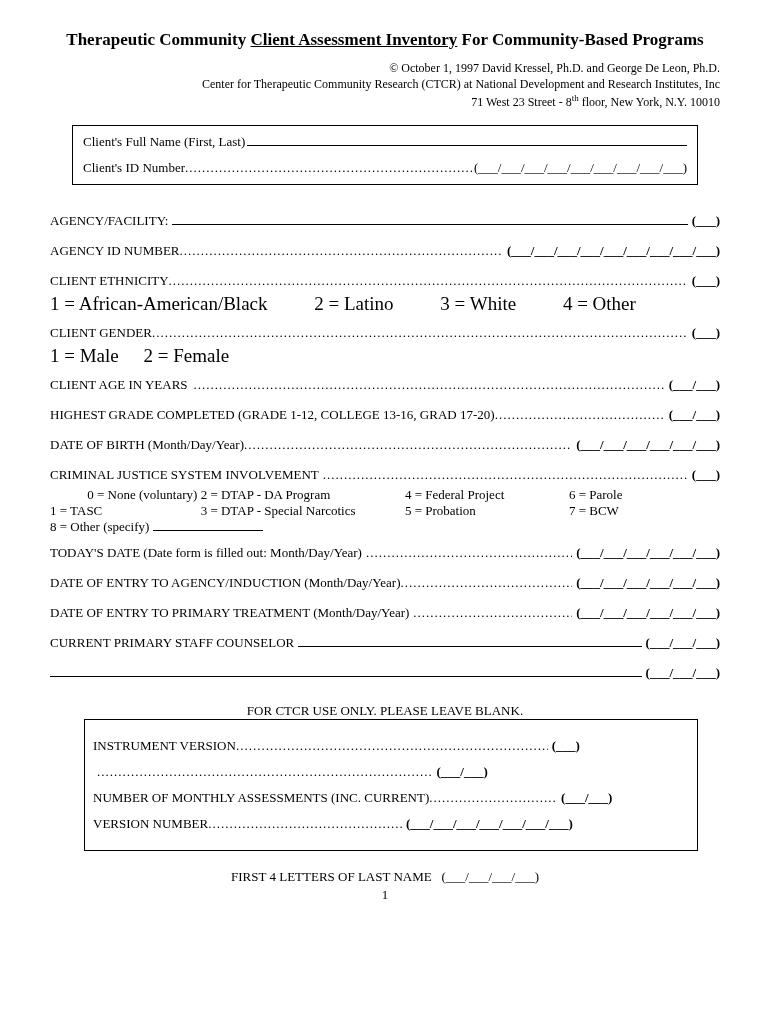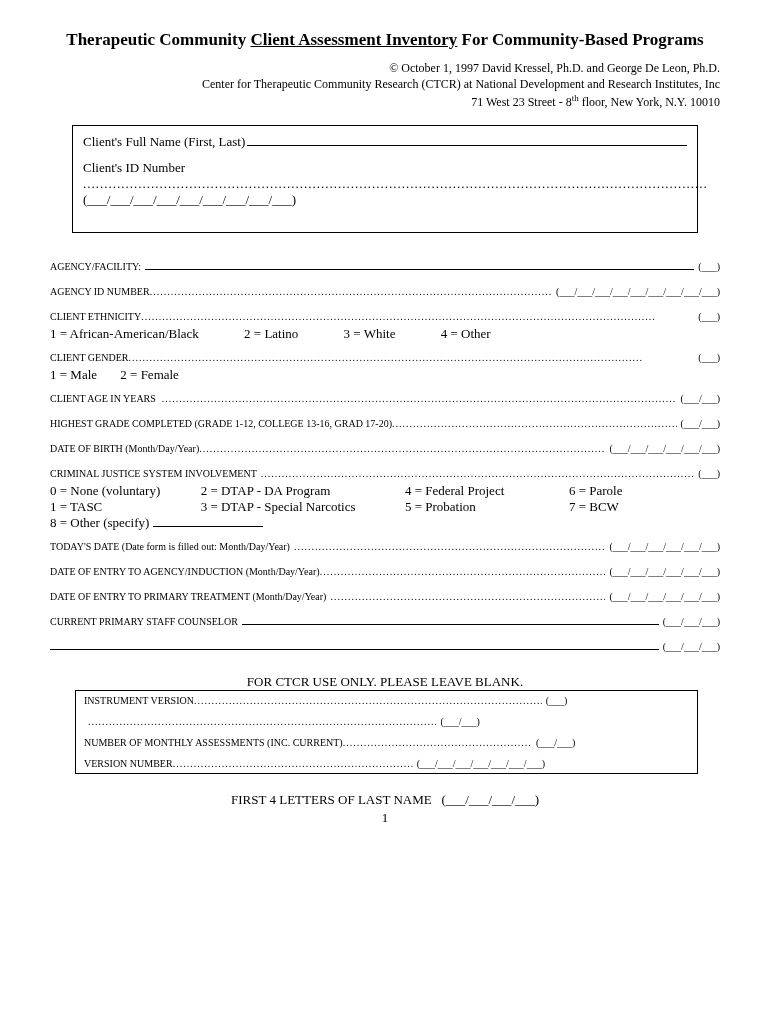--- a/index.html
+++ b/index.html
@@ -30,63 +30,63 @@
       border: 1px solid #000;
       padding: 8px 10px;
       margin: 0 22px 28px 22px;
       font-size: 13px;
     }
     .box-row {
       display: flex;
       align-items: baseline;
       margin-bottom: 10px;
     }
-    .box-row:last-child { margin-bottom: 16px; flex-direction: column; }
+    .box-row:last-child { margin-bottom: 0; }
     .underline-fill {
       flex: 1;
       border-bottom: 1px solid #000;
       margin-left: 2px;
     }
     .dots-fill {
       flex: 1;
       overflow: hidden;
       white-space: nowrap;
       letter-spacing: 1px;
     }
     .dots-fill::after {
       content: "...................................................................................................................................................";
     }
     .field-row {
       display: flex;
       align-items: baseline;
       margin-bottom: 4px;
-      font-size: 10px;
+      font-size: 13px;
     }
     .field-row .label { white-space: nowrap; }
-    .field-row .paren { white-space: nowrap; margin-left: 4px; }
+    .field-row .paren { white-space: nowrap; margin-left: 4px; font-weight: bold; }
     .options-row {
-      font-size: 13px;
+      font-size: 19px;
       margin-bottom: 10px;
     }
     .options-row span { display: inline-block; margin-right: 30px; }
     .options-grid {
       font-size: 13px;
       margin-bottom: 10px;
     }
     .opt-col { display: inline-block; vertical-align: top; width: 24%; }
     .section-gap { margin-bottom: 14px; }
     .ctcr-label {
       font-size: 13px;
       margin: 0 22px 0 22px;
       text-align: center;
     }
     .ctcr-box {
       border: 1px solid #000;
-      margin: 0 22px 18px 25px;
-      padding: 4px 8px;
+      margin: 0 22px 18px 34px;
+      padding: 18px 8px;
       font-size: 13px;
       text-align: right;
     }
     .ctcr-box .field-row { margin-bottom: 10px; }
     .ctcr-box .field-row:last-child { margin-bottom: 0; }
     .footer {
       text-align: center;
       font-size: 13px;
     }
     .page-num {
@@ -182,21 +182,21 @@
   <span class="paren">(___/___/___/___/___/___)</span>
 </div>
 
 <div class="field-row">
   <span class="label">CRIMINAL JUSTICE SYSTEM INVOLVEMENT</span>
   <span class="dots-fill" style="margin-left:4px;"></span>
   <span class="paren">(___)</span>
 </div>
 <div class="options-grid">
   <div>
-    <span class="opt-col" style="width:22%;">0 = None (voluntary)</span>
+    <span class="opt-col" style="width:22%;text-align:right;">0 = None (voluntary)</span>
     <span class="opt-col" style="width:30%;">2 = DTAP - DA Program</span>
     <span class="opt-col" style="width:24%;">4 = Federal Project</span>
     <span class="opt-col" style="width:18%;">6 = Parole</span>
   </div>
   <div>
     <span class="opt-col" style="width:22%;">1 = TASC</span>
     <span class="opt-col" style="width:30%;">3 = DTAP -  Special Narcotics</span>
     <span class="opt-col" style="width:24%;">5 = Probation</span>
     <span class="opt-col" style="width:18%;">7 = BCW</span>
   </div>

